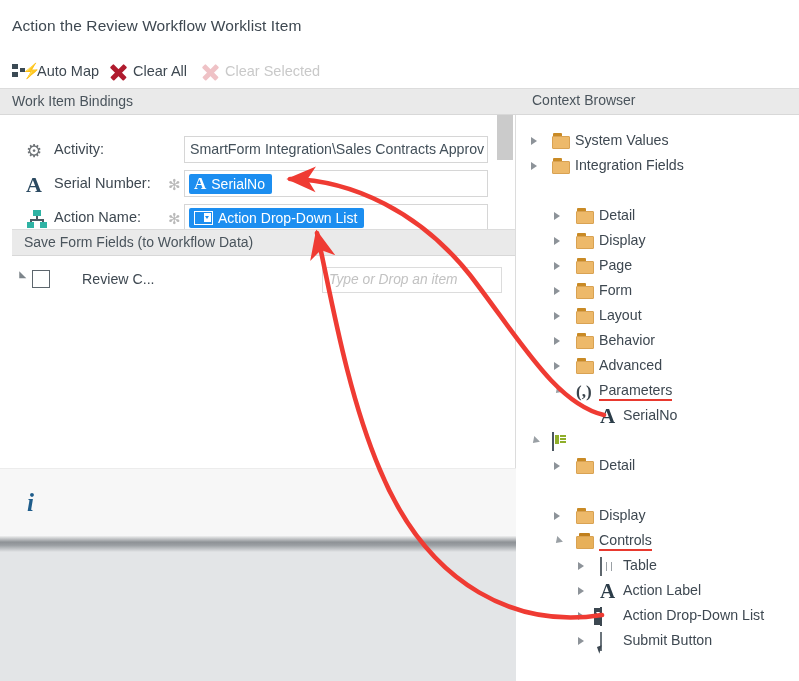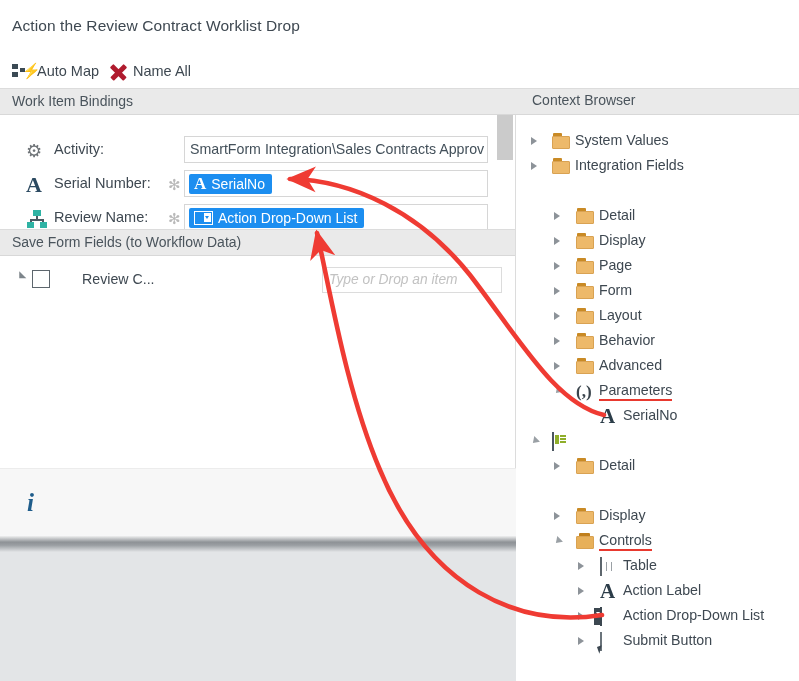--- a/index.html
+++ b/index.html
@@ -45,21 +45,21 @@
   .ico-x.pale i{background:#efc2c6;}
 
   
   .band{
     position:absolute;height:27px;background:#eaeaea;
     border-top:1px solid #dcdcdc;border-bottom:1px solid #d8d8d8;
     box-sizing:border-box;
   }
   .band span{position:absolute;left:12px;top:4px;font-size:14px;color:#4a545c;}
   #band-top{left:0;top:88px;width:799px;}
-  #band-save{left:0;top:229px;width:596px;}
+  #band-save{left:12px;top:229px;width:596px;}
 
   
   .left-panel{position:absolute;left:0;top:115px;width:516px;height:353px;background:#fff;}
   .field-row{position:absolute;left:0;height:35px;width:516px;}
   .f-icon{position:absolute;left:26px;top:7px;width:22px;height:22px;}
   .f-label{position:absolute;left:54px;top:8px;font-size:14.5px;color:#3e4851;}
   .f-star{position:absolute;left:168px;top:9px;font-size:15px;color:#b9b9b9;}
   .f-box{
     position:absolute;left:184px;top:3px;width:304px;height:27px;
     border:1px solid #d6d6d6;background:#fff;box-sizing:border-box;
@@ -183,42 +183,49 @@
   .btnic .cur{position:absolute;right:-2px;bottom:-3px;width:0;height:0;border-left:5px solid #3c4750;border-bottom:7px solid transparent;transform:rotate(-20deg);}
 
   
   .arrows{position:absolute;left:0;top:0;width:799px;height:681px;pointer-events:none;}
 </style>
 </head>
 <body>
 
 <div class="root">
 
-  <div class="title">Action the Review Contract Worklist Drop</div>
+  <div class="title">Action the Review Workflow Worklist Item</div>
 
   <div class="toolbar">
 
     <div class="tb-btn" style="left:12px;">
       <span class="ico-automap">
         <span class="sq s1"></span>
           <span class="sq s2"></span>
           <span class="sq s3"></span>
         <span class="bolt">⚡</span>
       </span>
       <span class="tb-label">Auto Map</span>
     </div>
 
     <div class="tb-btn" style="left:110px;">
       <span class="ico-x">
           <i></i>
           <i></i>
         </span>
-      <span class="tb-label">Name All</span>
-    </div>
-
+      <span class="tb-label">Clear All</span>
+    </div>
+
+    <div class="tb-btn disabled" style="left:202px;">
+      <span class="ico-x pale">
+          <i></i>
+          <i></i>
+        </span>
+      <span class="tb-label">Clear Selected</span>
+    </div>
 
   </div>
 
   <div class="band" id="band-top">
     <span>Work Item Bindings</span>
   </div>
   <div class="band" id="band-top2" style="left:0;top:88px;width:0;height:0;border:0;"></div>
   <div style="position:absolute;left:532px;top:92px;font-size:14px;color:#4a545c;">Context Browser</div>
 
   <div class="left-panel">
@@ -243,21 +250,21 @@
       </span>
     </div>
 
     <div class="field-row" style="top:86px;">
       <span class="f-icon">
         <span class="g-org">
           <b class="top"></b><b class="vv"></b><b class="hh"></b>
           <b class="l1"></b><b class="l2"></b><b class="bl"></b><b class="br"></b>
         </span>
       </span>
-      <span class="f-label">Review Name:</span>
+      <span class="f-label">Action Name:</span>
       <span class="f-star">✻</span>
       <span class="f-box">
         <span class="chip">
           <span class="cglyph">
             <span class="g-ddl">
                 <span class="arr"></span>
               </span>
           </span>
           <span>Action Drop-Down List</span>
         </span>

